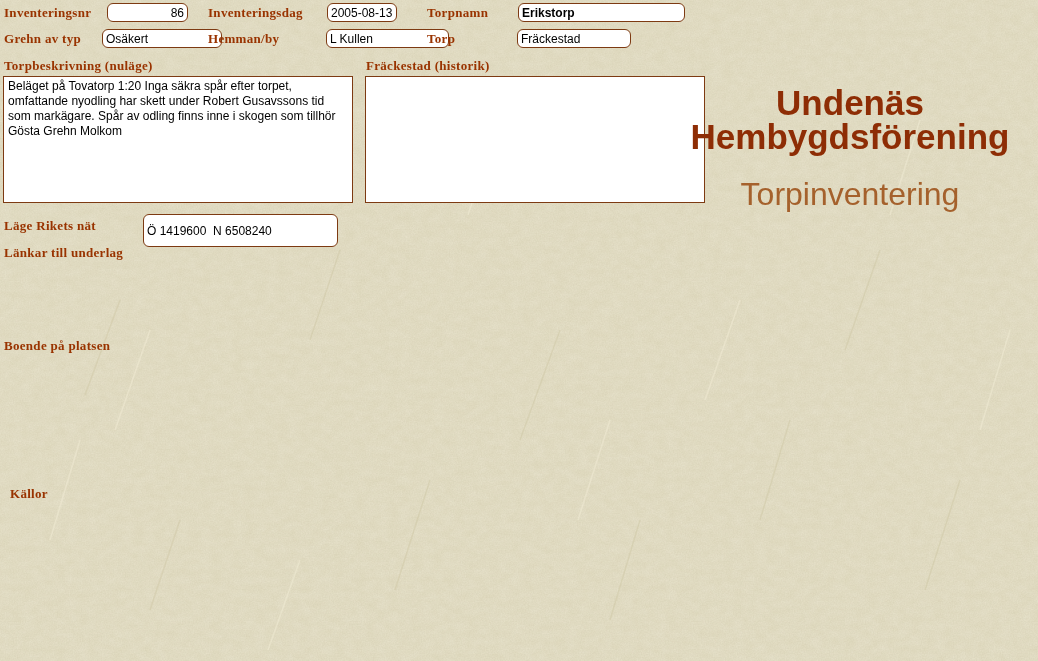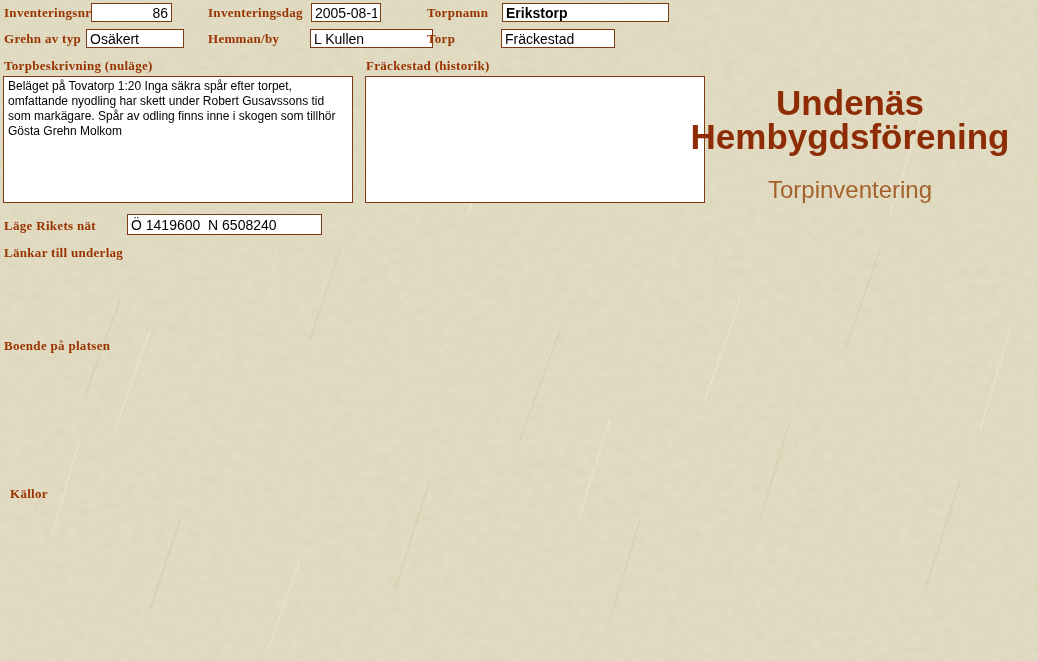--- a/index.html
+++ b/index.html
@@ -13,42 +13,42 @@
   .bg-texture{position:absolute;left:0;top:0;width:1038px;height:661px;z-index:0;}
   .flabel{
     position:absolute;z-index:2;
     font-family:"Liberation Serif",serif;
     font-weight:bold;font-size:13px;color:#993300;
     white-space:nowrap;letter-spacing:0.3px;
   }
   .tbox{
     position:absolute;z-index:2;box-sizing:border-box;
     border:1px solid #7d3a12;background:#ffffff;
-    font-family:"Liberation Sans",sans-serif;font-size:14px;color:#000;
-    padding:1px 3px;height:19px;outline:none;border-radius:0;
+    font-family:"Liberation Sans",sans-serif;font-size:12px;color:#000;
+    padding:1px 3px;height:19px;outline:none;border-radius:6px;margin-left:16px;
   }
   .tbox.right{text-align:right;}
   .tbox.bold{font-weight:bold;}
   textarea.tarea{
     position:absolute;z-index:2;box-sizing:border-box;
     border:1px solid #7d3a12;background:#ffffff;
     font-family:"Liberation Sans",sans-serif;font-size:12px;line-height:15px;color:#000;
     padding:2px 4px;resize:none;outline:none;overflow:hidden;border-radius:0;
   }
   .heading{
     position:absolute;left:690px;top:86px;width:320px;z-index:2;
     text-align:center;
     font-family:"Liberation Sans",sans-serif;
     font-weight:bold;font-size:35px;line-height:34px;color:#8e2d05;
   }
   .subheading{
     position:absolute;left:690px;top:176px;width:320px;z-index:2;
     text-align:center;
     font-family:"Liberation Sans",sans-serif;
-    font-weight:normal;font-size:24px;color:#a5612c;
+    font-weight:normal;font-size:32px;color:#a5612c;
   }
 </style>
 </head>
 <body>
 
 <div class="stage">
 
   <svg class="bg-texture" width="1038" height="661" viewBox="0 0 1038 661" xmlns="http://www.w3.org/2000/svg">
     <defs>
       <filter id="grain" x="0" y="0" width="100%" height="100%">
@@ -92,40 +92,40 @@
   <span class="flabel" style="left:4px;top:5px">Inventeringsnr</span>
   <input class="tbox right" style="left: 91px; top: 3px; width: 81px;" type="text" value="86">
 
   <span class="flabel" style="left:208px;top:5px">Inventeringsdag</span>
   <input class="tbox" style="left: 311px; top: 3px; width: 70px;" type="text" value="2005-08-13">
 
   <span class="flabel" style="left:427px;top:5px">Torpnamn</span>
   <input class="tbox bold" style="left: 502px; top: 3px; width: 167px;" type="text" value="Erikstorp">
 
   <span class="flabel" style="left:4px;top:31px">Grehn av typ</span>
-  <input class="tbox" style="left: 86px; top: 29px; width: 98px;" type="text" value="Osäkert">
+  <input class="tbox" style="left: 86px; top: 29px; width: 120px;" type="text" value="Osäkert">
 
   <span class="flabel" style="left:208px;top:31px">Hemman/by</span>
   <input class="tbox" style="left: 310px; top: 29px; width: 123px;" type="text" value="L Kullen">
 
   <span class="flabel" style="left:427px;top:31px">Torp</span>
   <input class="tbox" style="left: 501px; top: 29px; width: 114px;" type="text" value="Fräckestad">
 
   <span class="flabel" style="left:4px;top:58px">Torpbeskrivning (nuläge)</span>
   <span class="flabel" style="left:366px;top:58px">Fräckestad (historik)</span>
 
   <textarea class="tarea" style="left: 3px; top: 76px; width: 350px; height: 127px;">Beläget på Tovatorp 1:20 Inga säkra spår efter torpet, omfattande nyodling har skett under Robert Gusavssons tid som markägare. Spår av odling finns inne i skogen som tillhör Gösta Grehn Molkom</textarea>
   <textarea class="tarea" style="left: 365px; top: 76px; width: 340px; height: 127px;"></textarea>
 
   <div class="heading">
     <span>Undenäs</span><br>
     <span>Hembygdsförening</span>
   </div>
   <div class="subheading">Torpinventering</div>
 
   <span class="flabel" style="left:4px;top:218px">Läge Rikets nät</span>
-  <input class="tbox" style="left: 127px; top: 214px; width: 195px; height: 21px;" type="text" value="Ö 1419600  N 6508240">
+  <input class="tbox" style="left: 127px; top: 214px; width: 195px; height: 33px;" type="text" value="Ö 1419600  N 6508240">
 
   <span class="flabel" style="left:4px;top:245px">Länkar till underlag</span>
   <span class="flabel" style="left:4px;top:338px">Boende på platsen</span>
   <span class="flabel" style="left:10px;top:486px">Källor</span>
 
 </div>
 
 </body></html>

